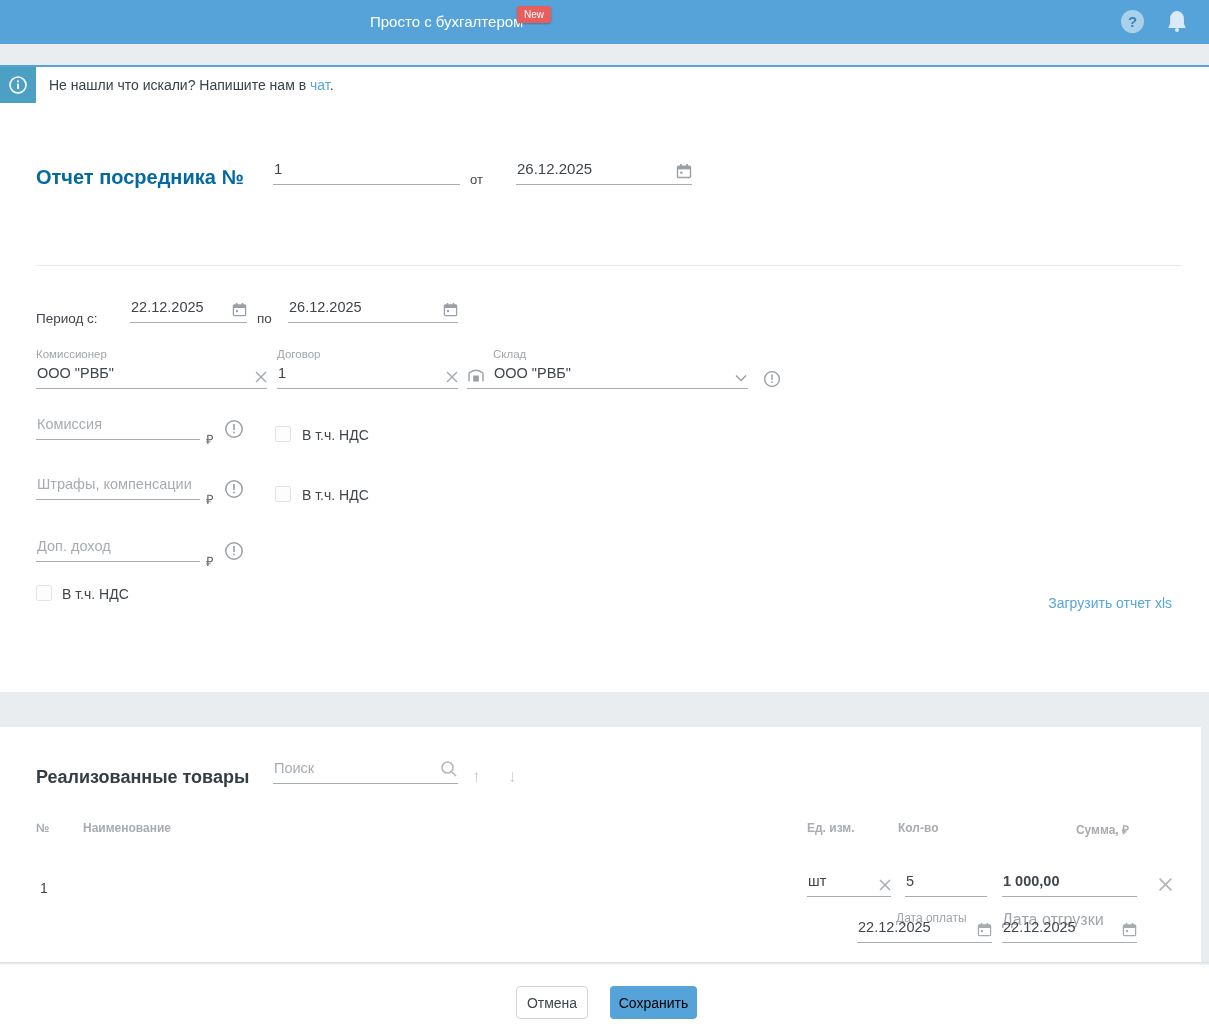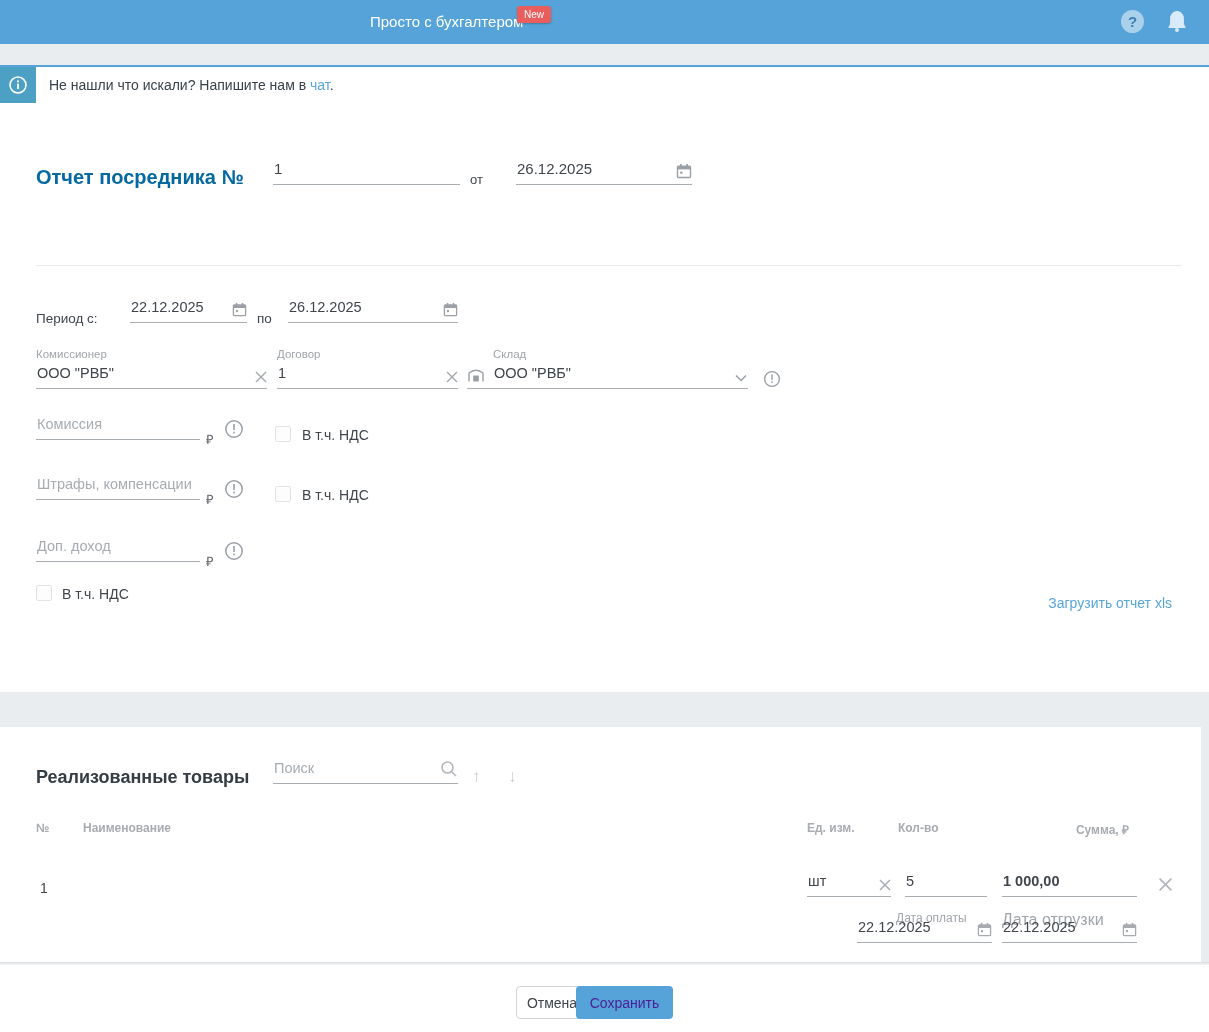--- a/index.html
+++ b/index.html
@@ -72,21 +72,21 @@
   .section-title { position:absolute; left:36px; top:40px; font-size:18px; font-weight:bold; color:#343c44; }
   .th { position:absolute; font-size:12px; color:#a8acb0; font-weight:bold; }
   .row-num { position:absolute; font-size:14px; color:#3f454b; }
   .sort-arrow { position:absolute; font-size:17px; color:#c9cdd1; cursor:pointer; }
   .row-delete { position:absolute; cursor:pointer; }
   .upload-link { position:absolute; top:482px; right:37px; font-size:14px; }
   
   .btn { position:absolute; top:21px; height:33px; border-radius:4px; font-family:inherit;
          font-size:14px; cursor:pointer; }
   .btn-cancel { left:516px; width:72px; background:#fff; border:1px solid #d2d5d8; color:#3f454b; }
-  .btn-save { left:576px; width:97px; background:#55a3d9; border:none; color:#4c1d95; }
+  .btn-save { left:610px; width:87px; background:#55a3d9; border:none; color:#000000; }
   svg { display:block; }
 </style>
 </head>
 <body>
 
 <div class="header">
   <div class="header-title">Просто с бухгалтером</div>
   <div class="badge-new">New</div>
   <div class="help-icon">?</div>
   <div class="bell-icon">

